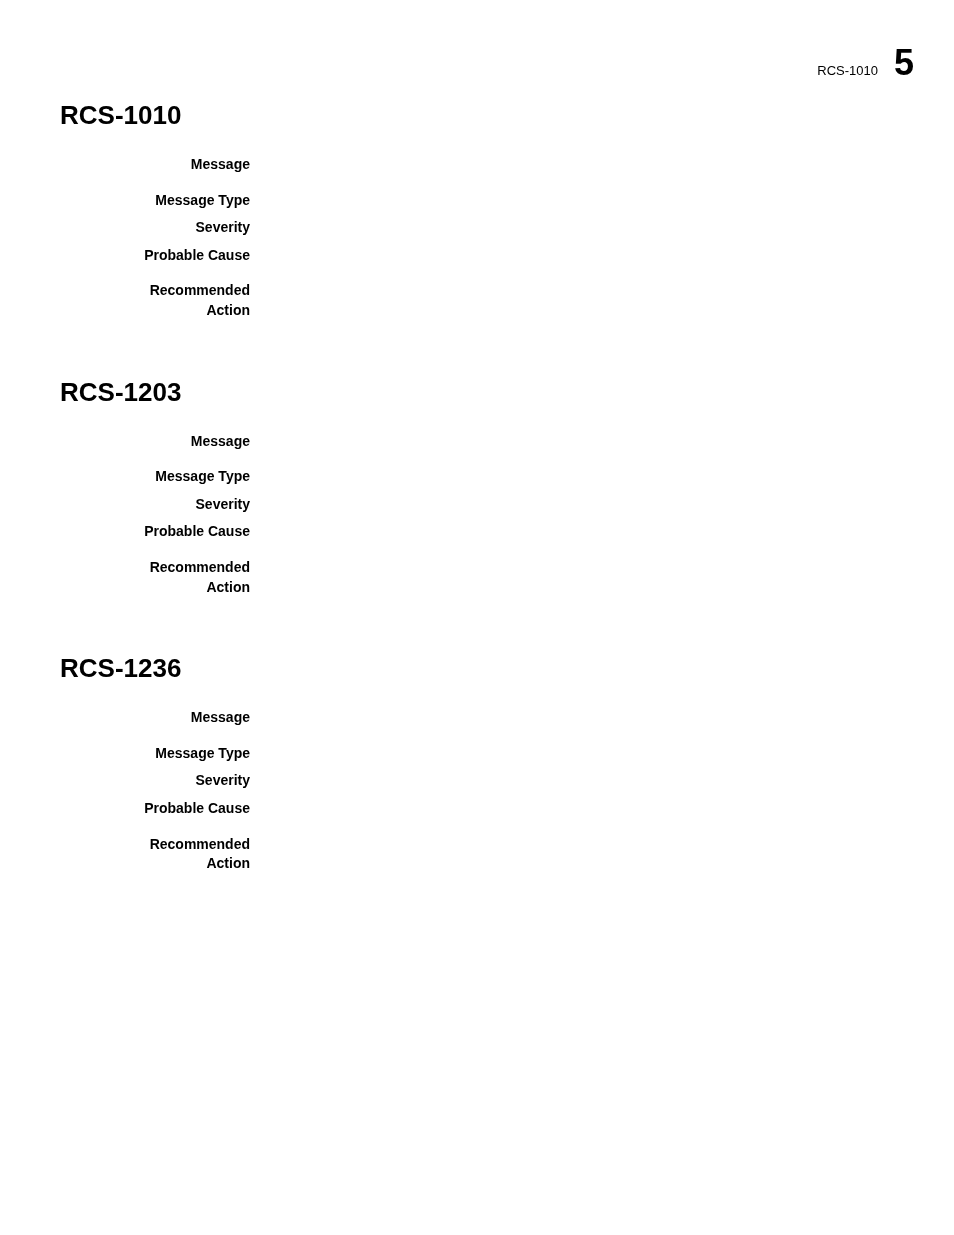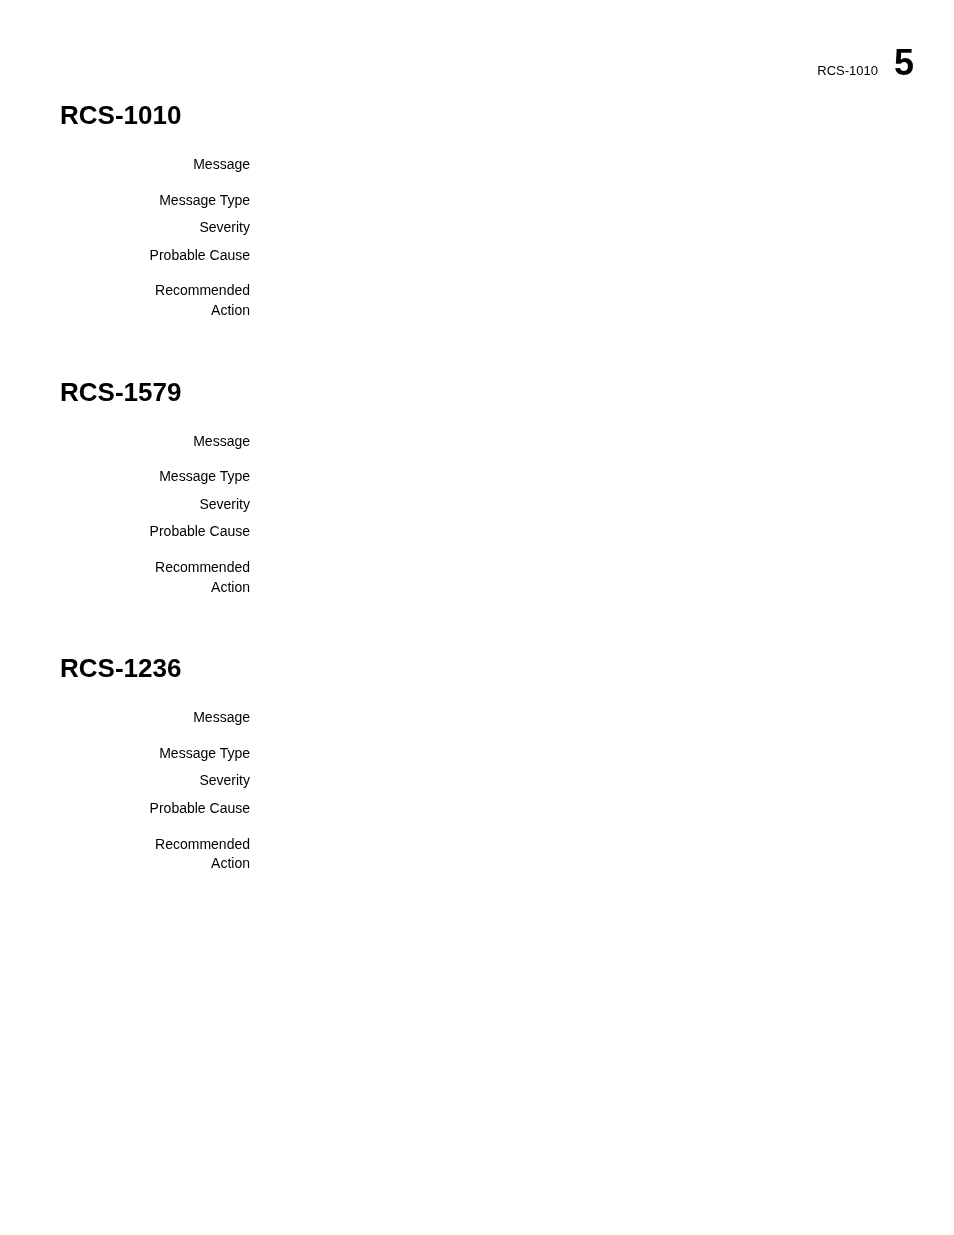--- a/index.html
+++ b/index.html
@@ -61,21 +61,21 @@
       display: flex;
       flex-direction: row;
       margin-bottom: 8px;
     }
 
     .field-label {
       width: 210px;
       min-width: 210px;
       text-align: right;
       font-size: 14px;
-      font-weight: normal;
+      font-weight: bold;
       padding-right: 20px;
       line-height: 1.4;
     }
 
     .field-value {
       flex: 1;
       font-size: 14px;
       line-height: 1.4;
     }
   </style>
@@ -107,21 +107,21 @@
           <div class="field-label">Probable Cause</div>
           <div class="field-value"></div>
         </div>
         <div class="field-row">
           <div class="field-label">Recommended<br>Action</div>
           <div class="field-value"></div>
         </div>
       </div>
     </div>
     <div class="entry">
-      <div class="entry-title">RCS-1579</div>
+      <div class="entry-title">RCS-1203</div>
       <div class="entry-fields">
         <div class="field-row" style="margin-bottom: 16px;">
           <div class="field-label">Message</div>
           <div class="field-value"></div>
         </div>
         <div class="field-row">
           <div class="field-label">Message Type</div>
           <div class="field-value"></div>
         </div>
         <div class="field-row">

